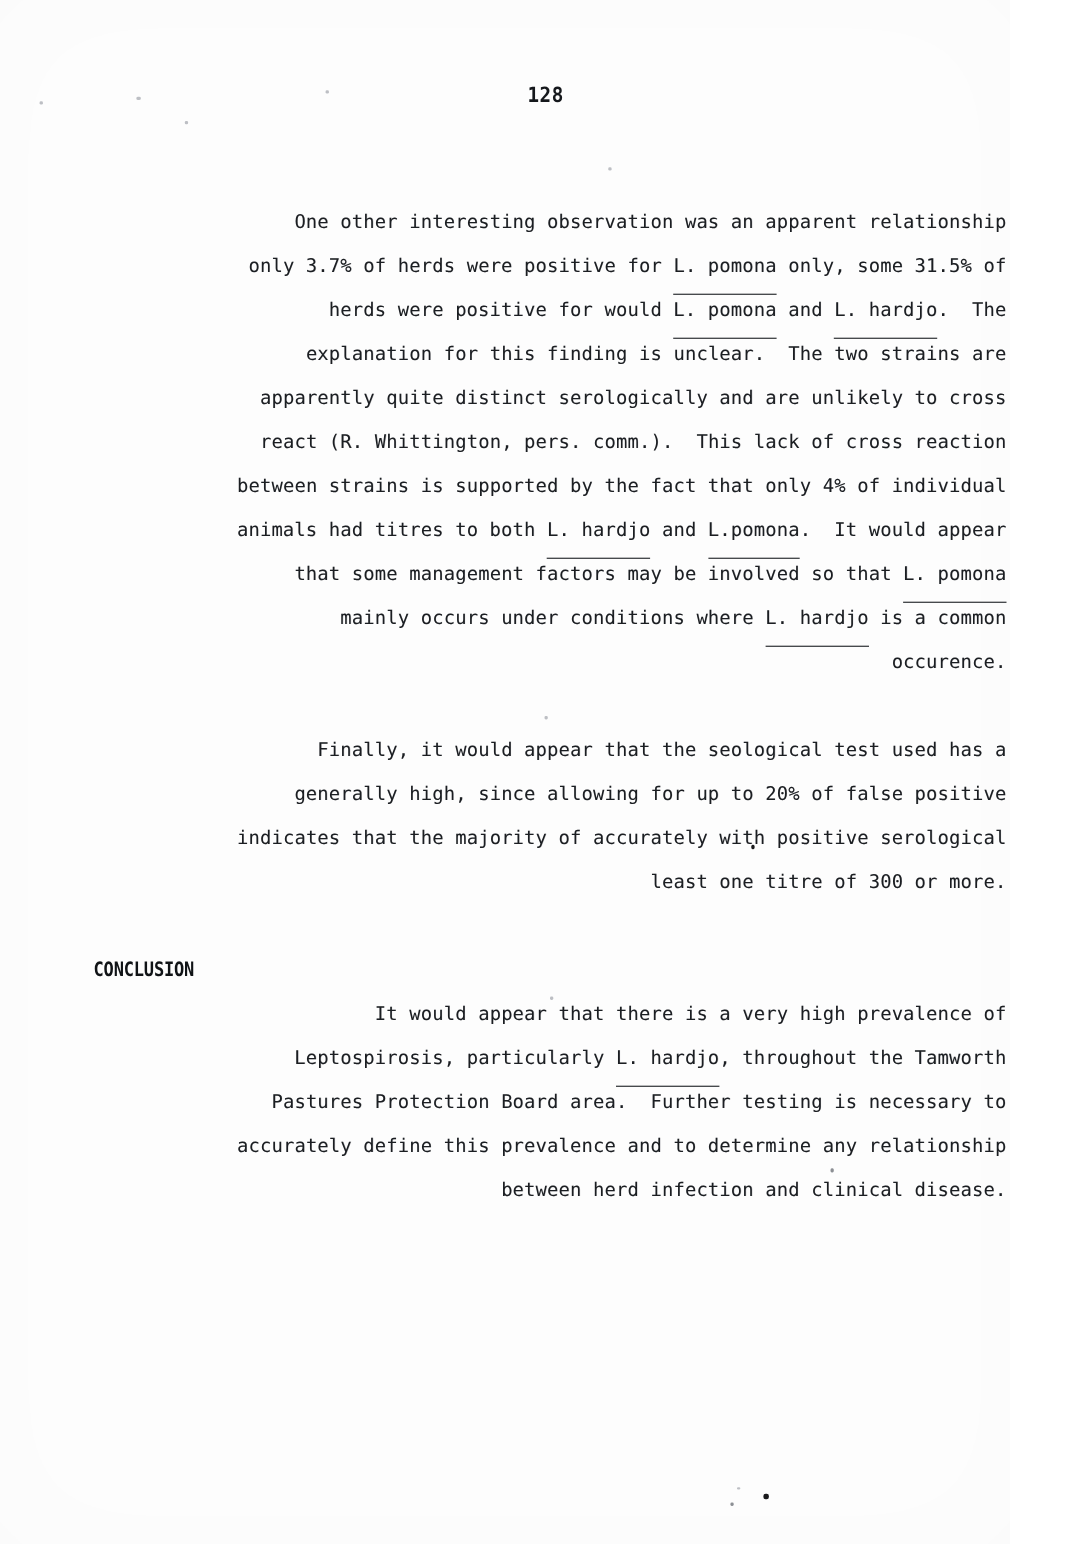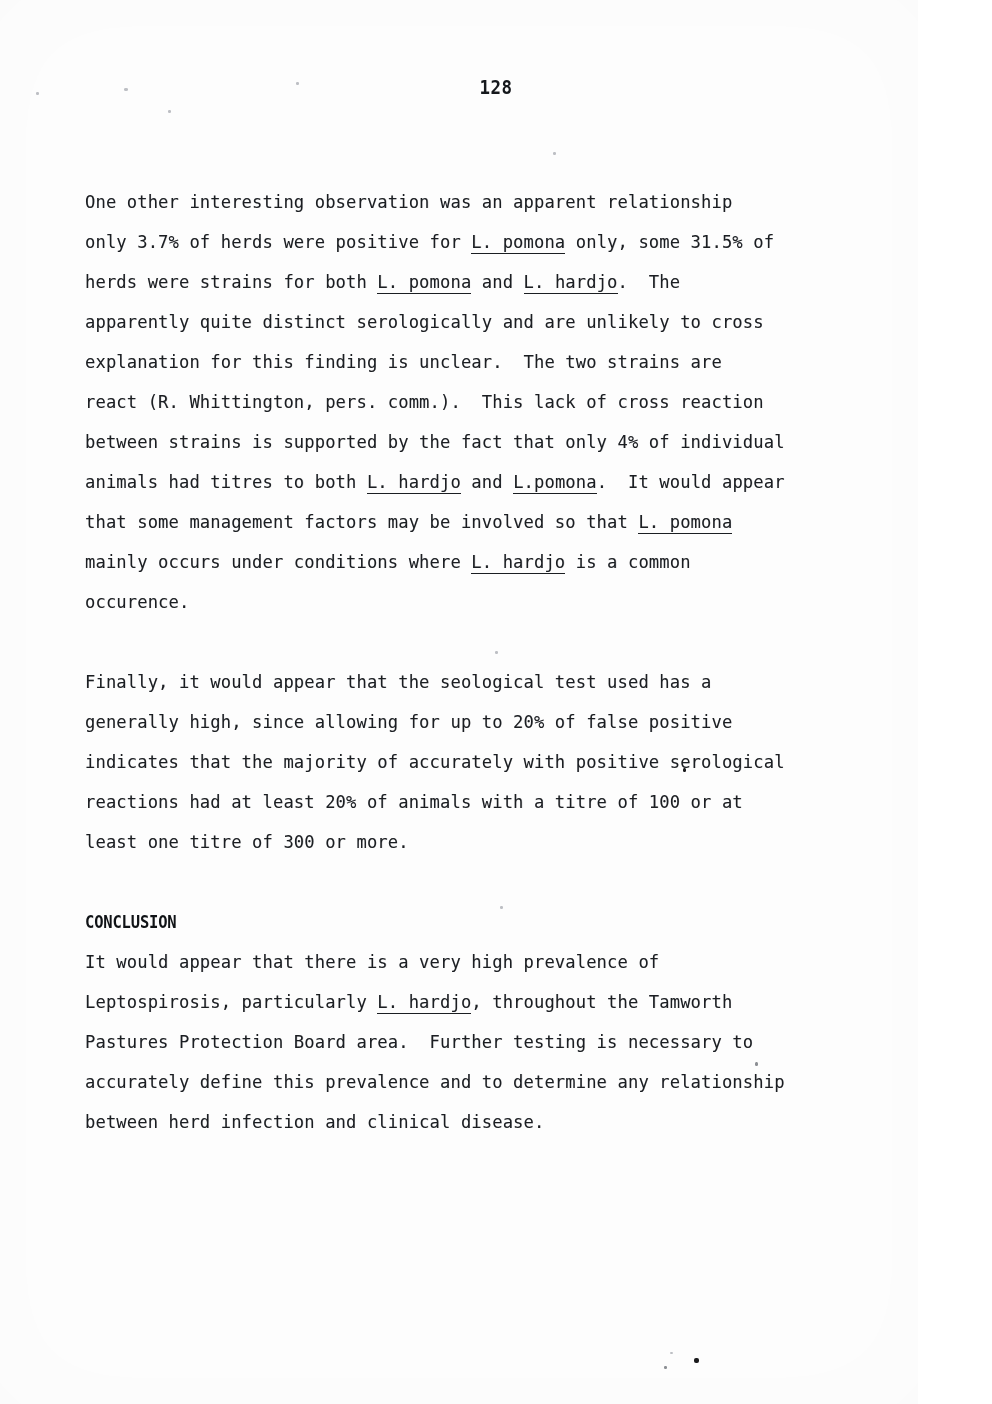--- a/index.html
+++ b/index.html
@@ -54,26 +54,27 @@
     font-family: "DejaVu Sans Mono", "Liberation Mono", monospace;
     font-size: 17.1px;
     line-height: 40px;
     height: 40px;
     color: #1b1e22;
     white-space: pre;
     letter-spacing: 0.15px;
     transform-origin: left center;
     
     text-shadow: 0.3px 0.25px 0 rgba(60,60,65,0.30);
+    text-align: right;
   }
 
   .tline u {
     text-decoration: none;
     border-bottom: 1.6px solid #1b1e22;
-    padding-bottom: 1px;
+    padding-bottom: 15px;
   }
 
   
   .heading {
     font-family: "DejaVu Sans Mono", "Liberation Mono", monospace;
     font-size: 18px;
     line-height: 40px;
     height: 40px;
     font-weight: 700;
     color: #101316;
@@ -97,35 +98,34 @@
 <body>
 
 <div class="page">
 
   <div class="folio">128</div>
 
   <div class="body-block">
       <div class="para">
         <div class="tline"><span>One other interesting observation was an apparent relationship</span></div>
         <div class="tline"><span>only 3.7% of herds were positive for </span><u>L. pomona</u><span> only, some 31.5% of</span></div>
-        <div class="tline"><span>herds were strains for both </span><u>L. pomona</u><span> and </span><u>L. hardjo</u><span>.  The</span></div>
+        <div class="tline"><span>herds were positive for would </span><u>L. pomona</u><span> and </span><u>L. hardjo</u><span>.  The</span></div>
+        <div class="tline"><span>explanation for this finding is unclear.  The two strains are</span></div>
         <div class="tline"><span>apparently quite distinct serologically and are unlikely to cross</span></div>
-        <div class="tline"><span>explanation for this finding is unclear.  The two strains are</span></div>
         <div class="tline"><span>react (R. Whittington, pers. comm.).  This lack of cross reaction</span></div>
         <div class="tline"><span>between strains is supported by the fact that only 4% of individual</span></div>
         <div class="tline"><span>animals had titres to both </span><u>L. hardjo</u><span> and </span><u>L.pomona</u><span>.  It would appear</span></div>
         <div class="tline"><span>that some management factors may be involved so that </span><u>L. pomona</u></div>
         <div class="tline"><span>mainly occurs under conditions where </span><u>L. hardjo</u><span> is a common</span></div>
         <div class="tline"><span>occurence.</span></div>
       </div>
       <div class="para">
         <div class="tline"><span>Finally, it would appear that the seological test used has a</span></div>
         <div class="tline"><span>generally high, since allowing for up to 20% of false positive</span></div>
         <div class="tline"><span>indicates that the majority of accurately with positive serological</span></div>
-        <div class="tline"><span>reactions had at least 20% of animals with a titre of 100 or at</span></div>
         <div class="tline"><span>least one titre of 300 or more.</span></div>
       </div>
       <div class="heading">CONCLUSION</div>
       <div class="para">
         <div class="tline"><span>It would appear that there is a very high prevalence of</span></div>
         <div class="tline"><span>Leptospirosis, particularly </span><u>L. hardjo</u><span>, throughout the Tamworth</span></div>
         <div class="tline"><span>Pastures Protection Board area.  Further testing is necessary to</span></div>
         <div class="tline"><span>accurately define this prevalence and to determine any relationship</span></div>
         <div class="tline"><span>between herd infection and clinical disease.</span></div>
       </div>

